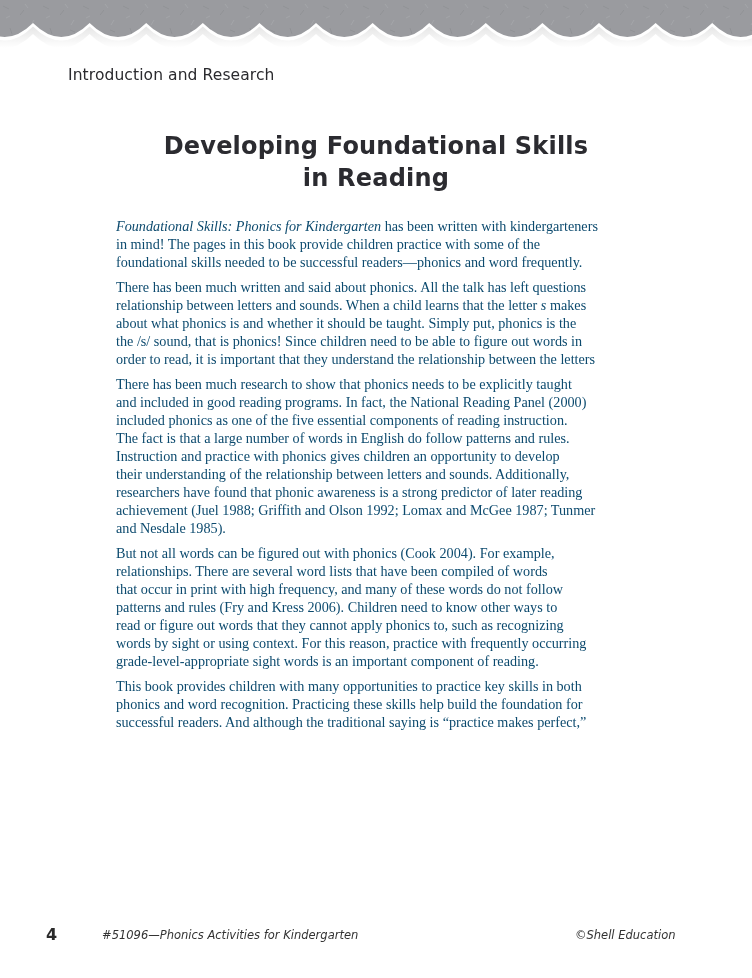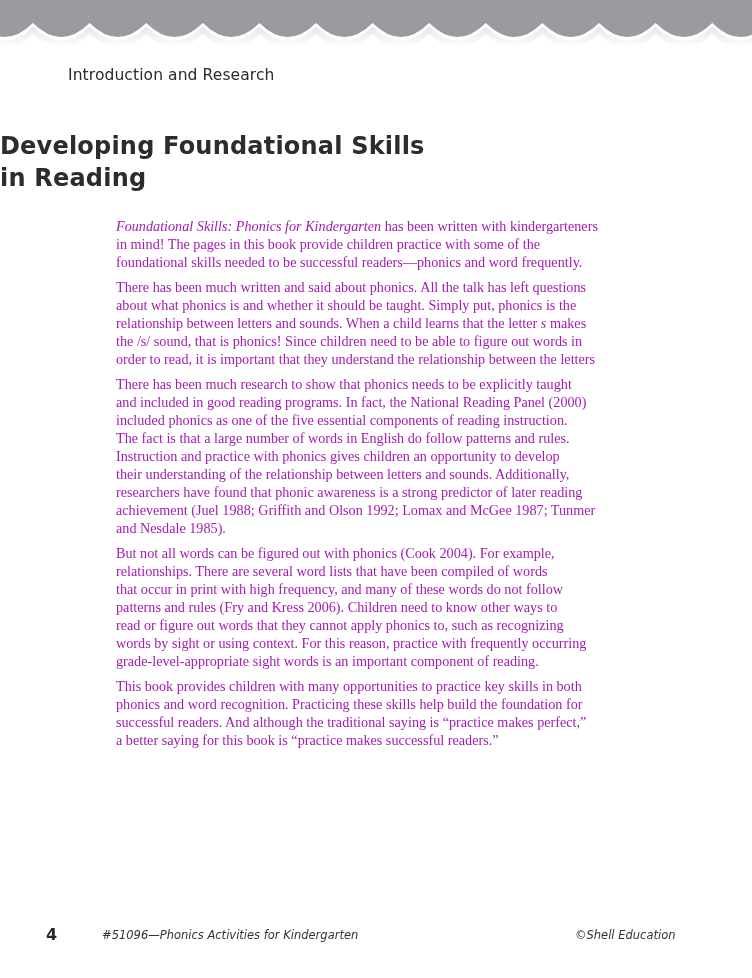--- a/index.html
+++ b/index.html
@@ -4,29 +4,29 @@
   <style>
     html, body { margin: 0; padding: 0; background: #ffffff; }
     body { width: 752px; height: 978px; position: relative; overflow: hidden; }
     .header-band { position: absolute; left: 0; top: 0; width: 752px; height: 60px; }
     .section-label {
       position: absolute; left: 68px; top: 66px;
       font-family: "DejaVu Sans", sans-serif; font-size: 15.5px; color: #2a2a2e;
       letter-spacing: 0.1px; white-space: nowrap;
     }
     .title {
-      position: absolute; left: 0; width: 752px; top: 130px; 
+      position: absolute; left: 0; width: 752px; top: 130px; text-align: center;
       font-family: "DejaVu Sans", sans-serif; font-weight: bold; font-size: 24px;
       line-height: 32px; color: #2b2b30; letter-spacing: 0.2px;
     }
     .title .line { display: block; }
     .body-text {
       position: absolute; left: 116px; top: 217px; width: 520px;
       font-family: "Liberation Serif", serif; font-size: 14.2px; line-height: 18px;
-      color: #a21caf;
+      color: #0c4a6e;
     }
     .para { margin: 0 0 7px 0; }
     .para .ln { display: block; white-space: nowrap; }
     .para em { font-style: italic; }
     .footer-page {
       position: absolute; left: 46px; top: 925px;
       font-family: "DejaVu Sans", sans-serif; font-weight: bold; font-size: 16px; color: #2a2a2a;
     }
     .footer-title {
       position: absolute; left: 102px; top: 928px;
@@ -69,22 +69,22 @@
 </h1>
 
 <div class="body-text" id="body-text">
     <p class="para">
       <span class="ln"><em>Foundational Skills: Phonics for Kindergarten</em><span> has been written with kindergarteners</span></span>
       <span class="ln"><span>in mind!  The pages in this book provide children practice with some of the</span></span>
       <span class="ln"><span>foundational skills needed to be successful readers—phonics and word frequently.</span></span>
     </p>
     <p class="para">
       <span class="ln"><span>There has been much written and said about phonics.  All the talk has left questions</span></span>
+      <span class="ln"><span>relationship between letters and sounds.  When a child learns that the letter </span><em>s</em><span> makes</span></span>
       <span class="ln"><span>about what phonics is and whether it should be taught.  Simply put, phonics is the</span></span>
-      <span class="ln"><span>relationship between letters and sounds.  When a child learns that the letter </span><em>s</em><span> makes</span></span>
       <span class="ln"><span>the /s/ sound, that is phonics!  Since children need to be able to figure out words in</span></span>
       <span class="ln"><span>order to read, it is important that they understand the relationship between the letters</span></span>
     </p>
     <p class="para">
       <span class="ln"><span>There has been much research to show that phonics needs to be explicitly taught</span></span>
       <span class="ln"><span>and included in good reading programs.  In fact, the National Reading Panel (2000)</span></span>
       <span class="ln"><span>included phonics as one of the five essential components of reading instruction.</span></span>
       <span class="ln"><span>The fact is that a large number of words in English do follow patterns and rules.</span></span>
       <span class="ln"><span>Instruction and practice with phonics gives children an opportunity to develop</span></span>
       <span class="ln"><span>their understanding of the relationship between letters and sounds.  Additionally,</span></span>
@@ -98,19 +98,18 @@
       <span class="ln"><span>that occur in print with high frequency, and many of these words do not follow</span></span>
       <span class="ln"><span>patterns and rules (Fry and Kress 2006).  Children need to know other ways to</span></span>
       <span class="ln"><span>read or figure out words that they cannot apply phonics to, such as recognizing</span></span>
       <span class="ln"><span>words by sight or using context.  For this reason, practice with frequently occurring</span></span>
       <span class="ln"><span>grade-level-appropriate sight words is an important component of reading.</span></span>
     </p>
     <p class="para">
       <span class="ln"><span>This book provides children with many opportunities to practice key skills in both</span></span>
       <span class="ln"><span>phonics and word recognition.  Practicing these skills help build the foundation for</span></span>
       <span class="ln"><span>successful readers.  And although the traditional saying is “practice makes perfect,”</span></span>
-      <span class="ln"><span>a better saying for this book is “practice makes successful readers.”</span></span>
     </p>
   </div>
 
 <div class="footer-page">4</div>
 <div class="footer-title">#51096—Phonics Activities for Kindergarten</div>
 <div class="footer-copy">©Shell Education</div>
 
 </body></html>

